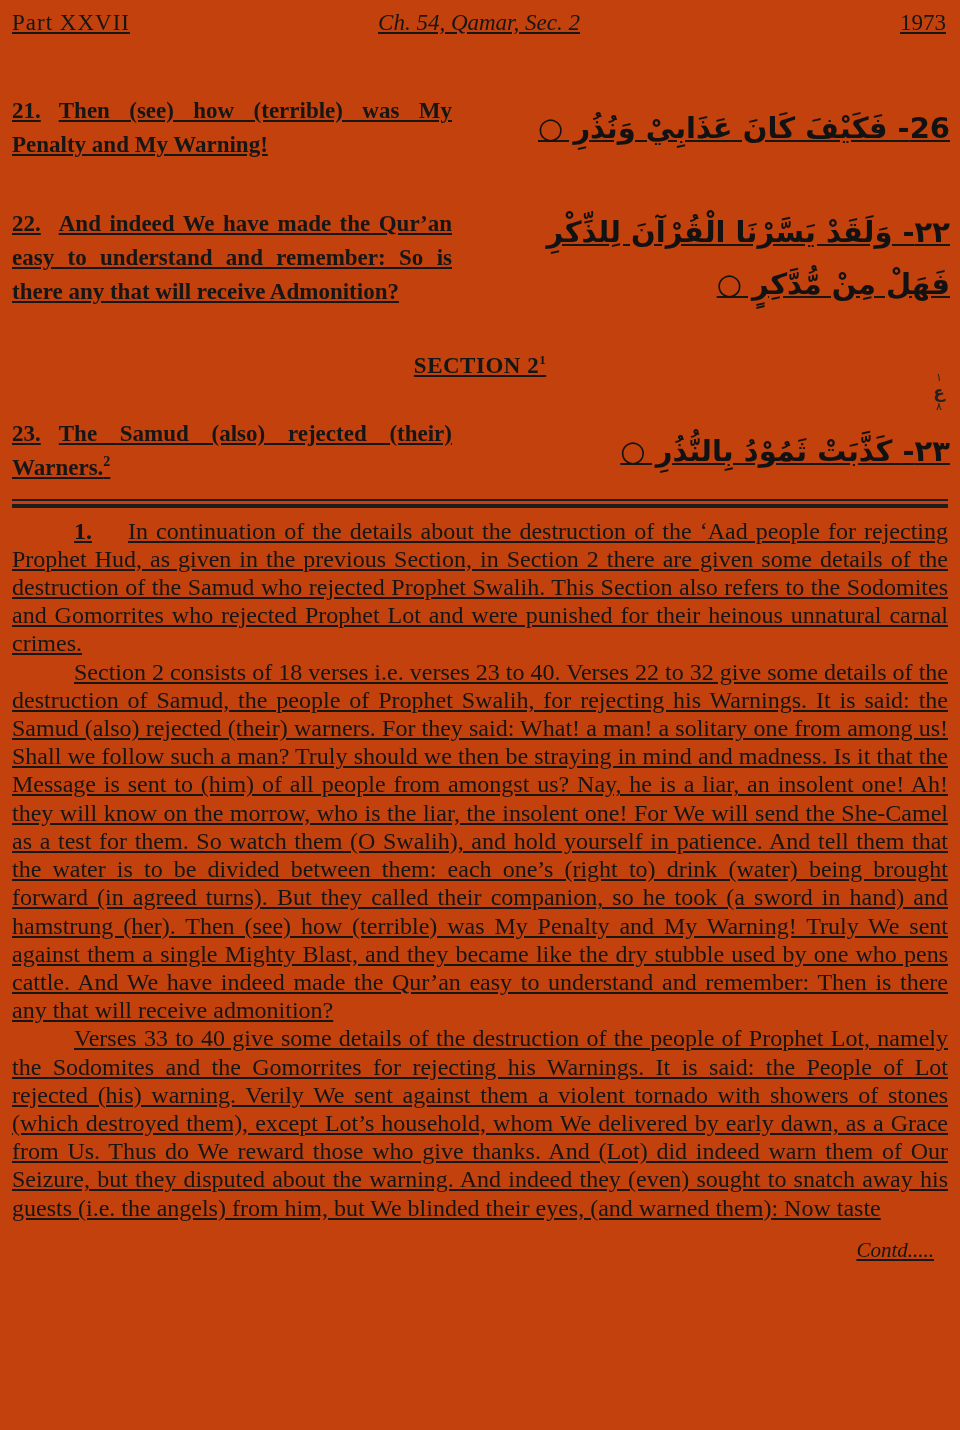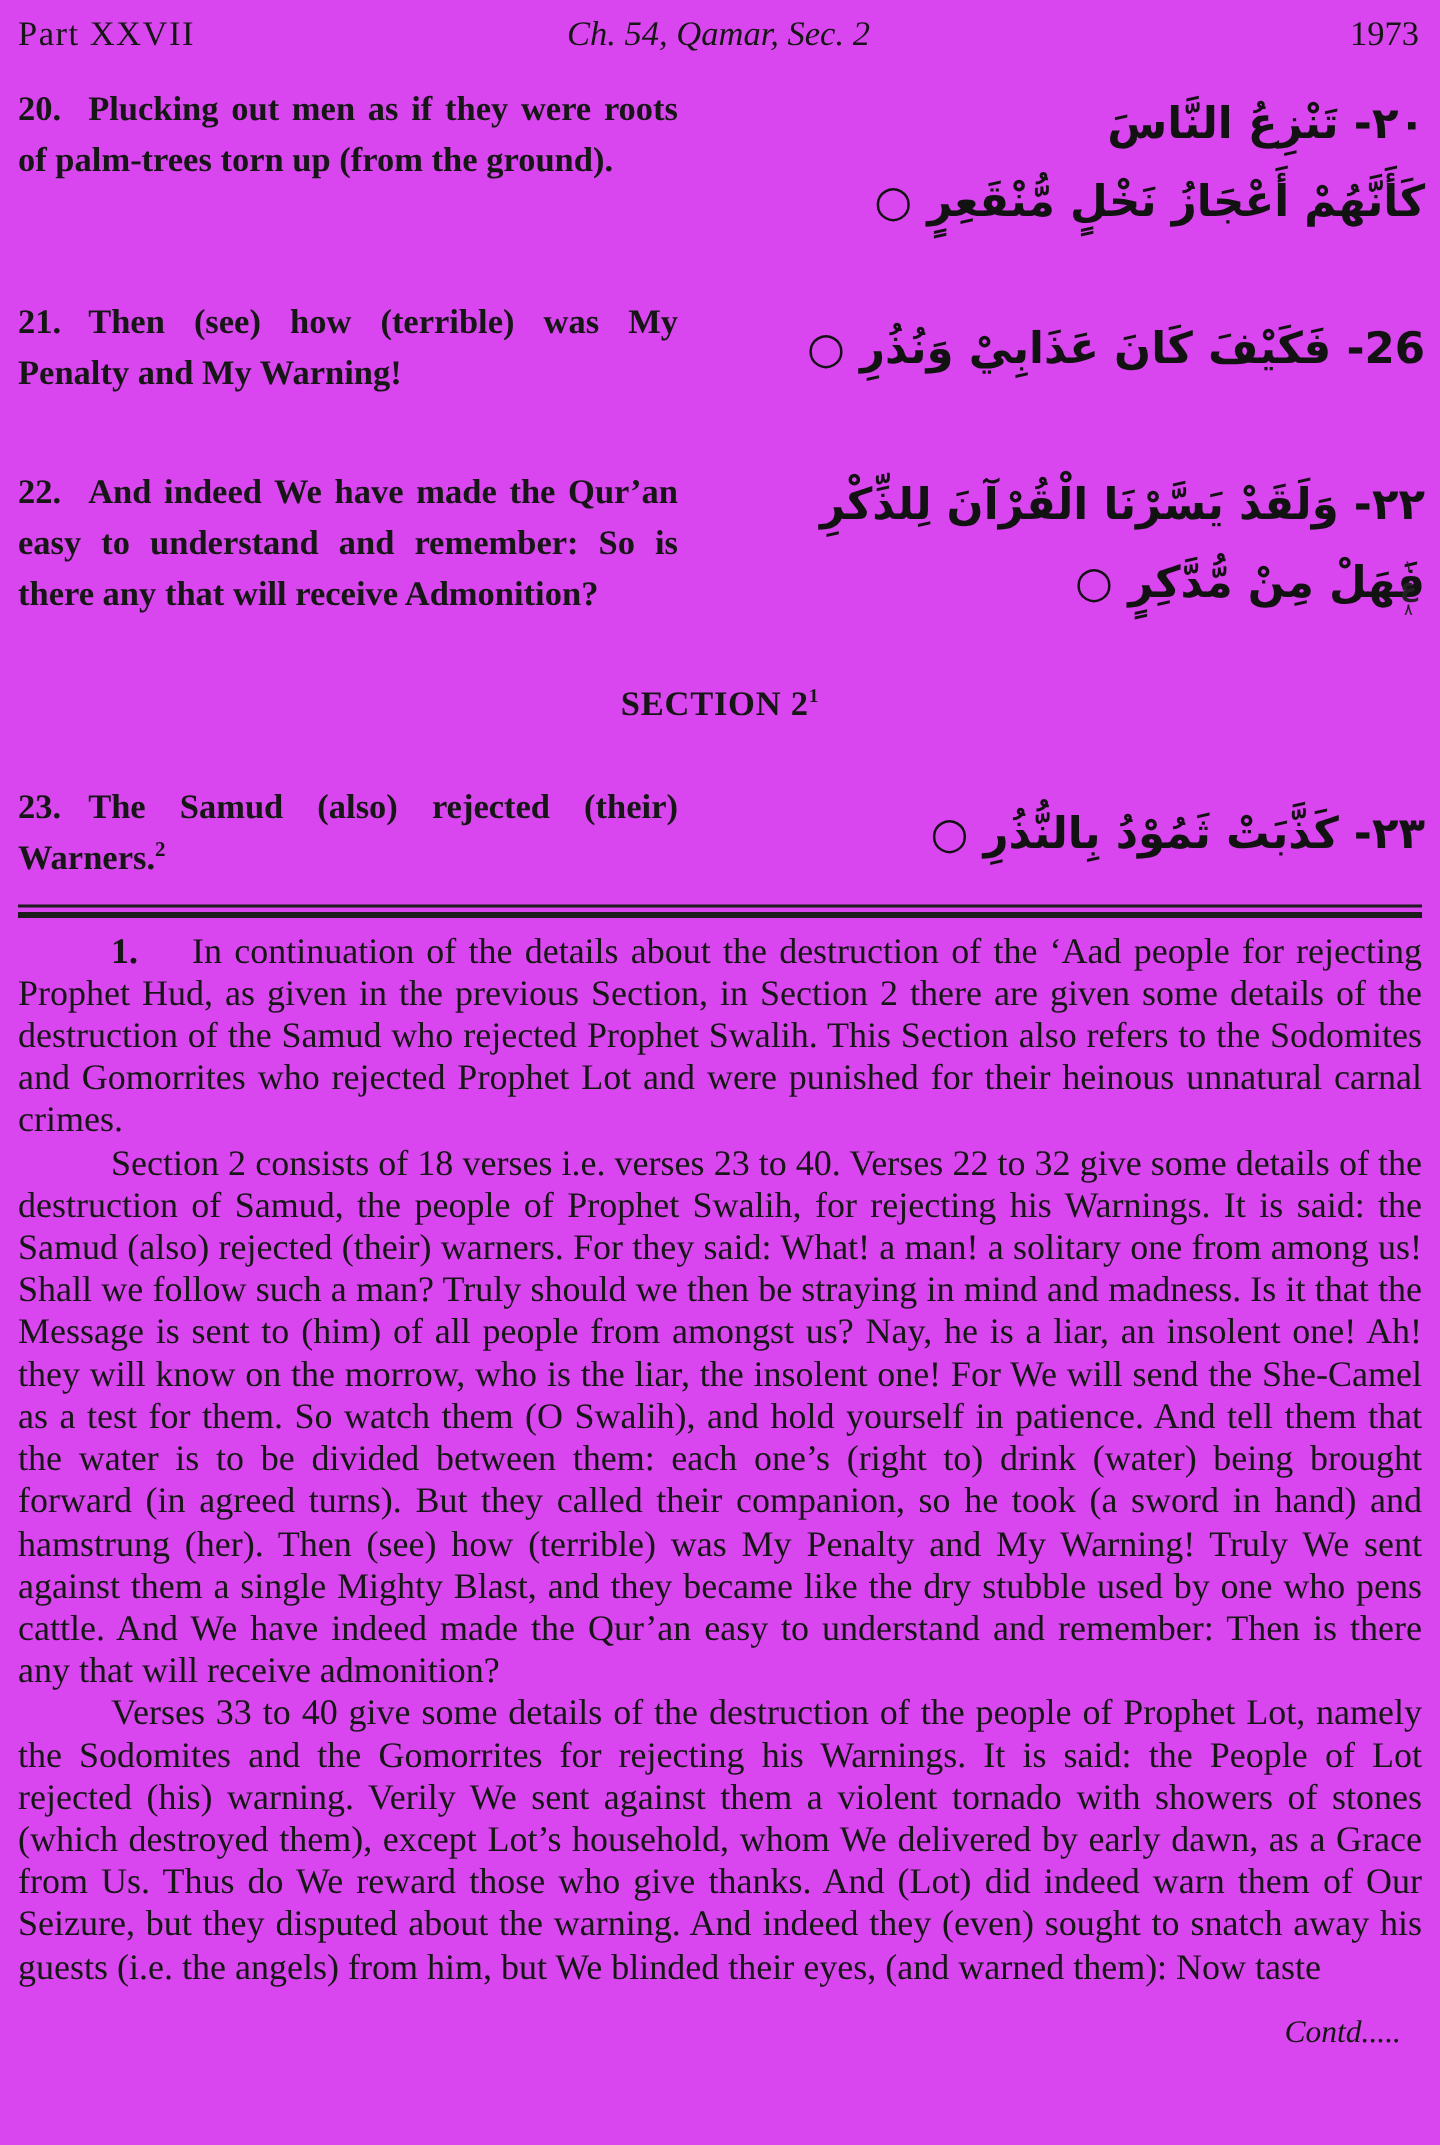--- a/index.html
+++ b/index.html
@@ -2,25 +2,26 @@
 <html><head>
 <meta charset="utf-8">
 <style>
   * { margin: 0; padding: 0; box-sizing: border-box; }
   html, body { background: #e8e8e6; }
   .page {
     position: relative;
     width: 960px;
     height: 1430px;
     margin: 0 auto;
-    background: #d946ef;
+    background: #c2410c;
     color: #161616;
     font-family: "Liberation Serif", "DejaVu Serif", serif;
     overflow: hidden;
     padding: 8px 10px 0 10px;
+    text-decoration: underline;
   }
   
   .hdr {
     display: flex;
     align-items: baseline;
     font-size: 23px;
     padding: 2px 4px 0 2px;
   }
   .hdr .left  { width: 230px; letter-spacing: 1px; }
   .hdr .mid   { flex: 1; text-align: center; font-style: italic; }
@@ -109,27 +110,20 @@
 
 <div class="page">
 
   <div class="hdr">
     <span class="left">Part XXVII</span>
     <span class="mid">Ch. 54, Qamar, Sec. 2</span>
     <span class="right">1973</span>
   </div>
 
   <div class="verse-row row-v20 top-align">
-    <div class="en">
-      <span class="vnum">20.</span><span>Plucking out men as if they were roots of palm-trees torn up (from the ground).</span>
-    </div>
-    <div class="ar v20">
-      <div class="ar-line">٢٠- تَنْزِعُ النَّاسَ</div>
-      <div class="ar-line">كَأَنَّهُمْ أَعْجَازُ نَخْلٍ مُّنْقَعِرٍ ○</div>
-    </div>
   </div>
 
   <div class="verse-row row-v21 center-align">
     <div class="en">
       <span class="vnum">21.</span><span>Then (see) how (terrible) was My Penalty and My Warning!</span>
     </div>
     <div class="ar v21">
       <div class="ar-line">26- فَكَيْفَ كَانَ عَذَابِيْ وَنُذُرِ ○</div>
     </div>
   </div>

